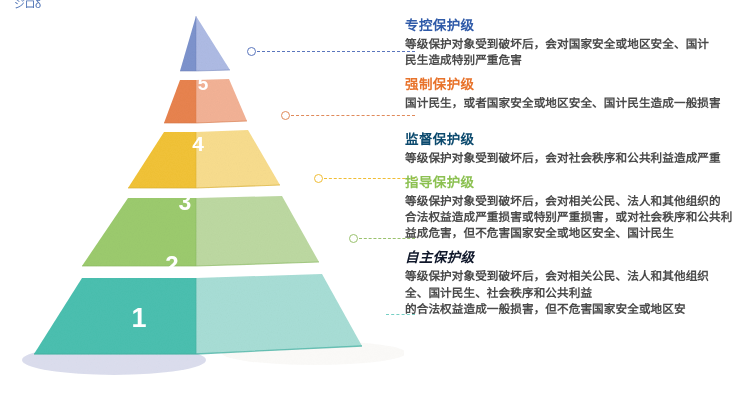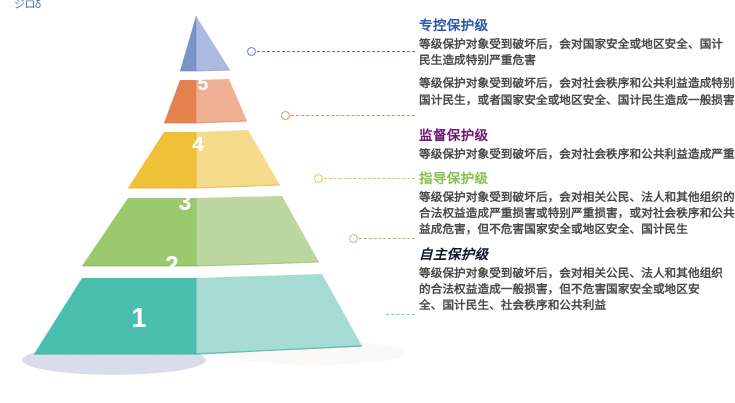--- a/index.html
+++ b/index.html
@@ -79,21 +79,21 @@
     flex: 1 1 auto;
     height: 0;
     border-top-width: 1.4px;
     border-top-style: dashed;
     margin-left: 1px;
   }
 
   
   #text-col {
     position: absolute;
-    left: 419px;
+    left: 405px;
     top: 16px;
     width: 310px;
   }
   .entry { margin: 0 0 7px 0; }
   .entry:last-child { margin-bottom: 0; }
 
   .entry-title {
     font-size: 13.5px;
     font-weight: bold;
     line-height: 19px;
@@ -205,45 +205,45 @@
 
     <div class="entry">
       <div class="entry-title" id="t5" style="color: rgb(47, 90, 168);">专控保护级</div>
       <div class="entry-body">
         <span class="ln">等级保护对象受到破坏后，会对国家安全或地区安全、国计</span>
         <span class="ln">民生造成特别严重危害</span>
       </div>
     </div>
 
     <div class="entry">
-      <div class="entry-body">
-        <span class="ln">等级保护对象受到破坏后，会对社会秩序和公共利益造成特别</span>
+      <div class="entry-title" id="t4" style="color: rgb(232, 115, 43);">强制保护级</div>
+      <div class="entry-body">
         <span class="ln">国计民生，或者国家安全或地区安全、国计民生造成一般损害</span>
       </div>
     </div>
 
     <div class="entry">
-      <div class="entry-title" id="t3" style="color: #701a75; margin-top: 18px;">监督保护级</div>
+      <div class="entry-title" id="t3" style="color: #0c4a6e; margin-top: 18px;">监督保护级</div>
       <div class="entry-body">
         <span class="ln">等级保护对象受到破坏后，会对社会秩序和公共利益造成严重</span>
       </div>
     </div>
 
     <div class="entry">
       <div class="entry-title" id="t2" style="color: rgb(140, 193, 82);">指导保护级</div>
       <div class="entry-body">
         <span class="ln">等级保护对象受到破坏后，会对相关公民、法人和其他组织的</span>
         <span class="ln">合法权益造成严重损害或特别严重损害，或对社会秩序和公共利</span>
         <span class="ln">益成危害，但不危害国家安全或地区安全、国计民生</span>
       </div>
     </div>
 
     <div class="entry">
       <div class="entry-title" id="t1" style="color: #0f172a; font-style: italic;">自主保护级</div>
       <div class="entry-body">
         <span class="ln">等级保护对象受到破坏后，会对相关公民、法人和其他组织</span>
+        <span class="ln">全、国计民生、社会秩序和公共利益</span>
         <span class="ln">的合法权益造成一般损害，但不危害国家安全或地区安</span>
-        <span class="ln">全、国计民生、社会秩序和公共利益</span>
       </div>
     </div>
 
   </div>
 </div>
 
 </body></html>

